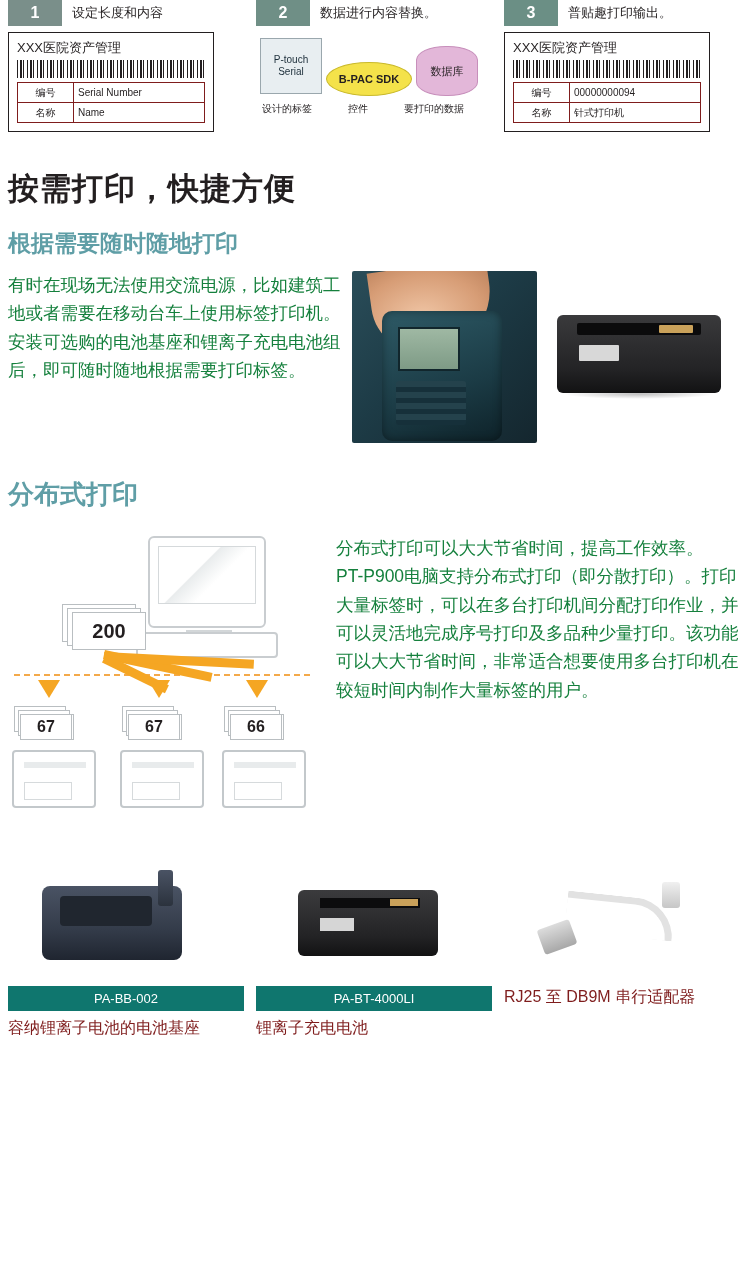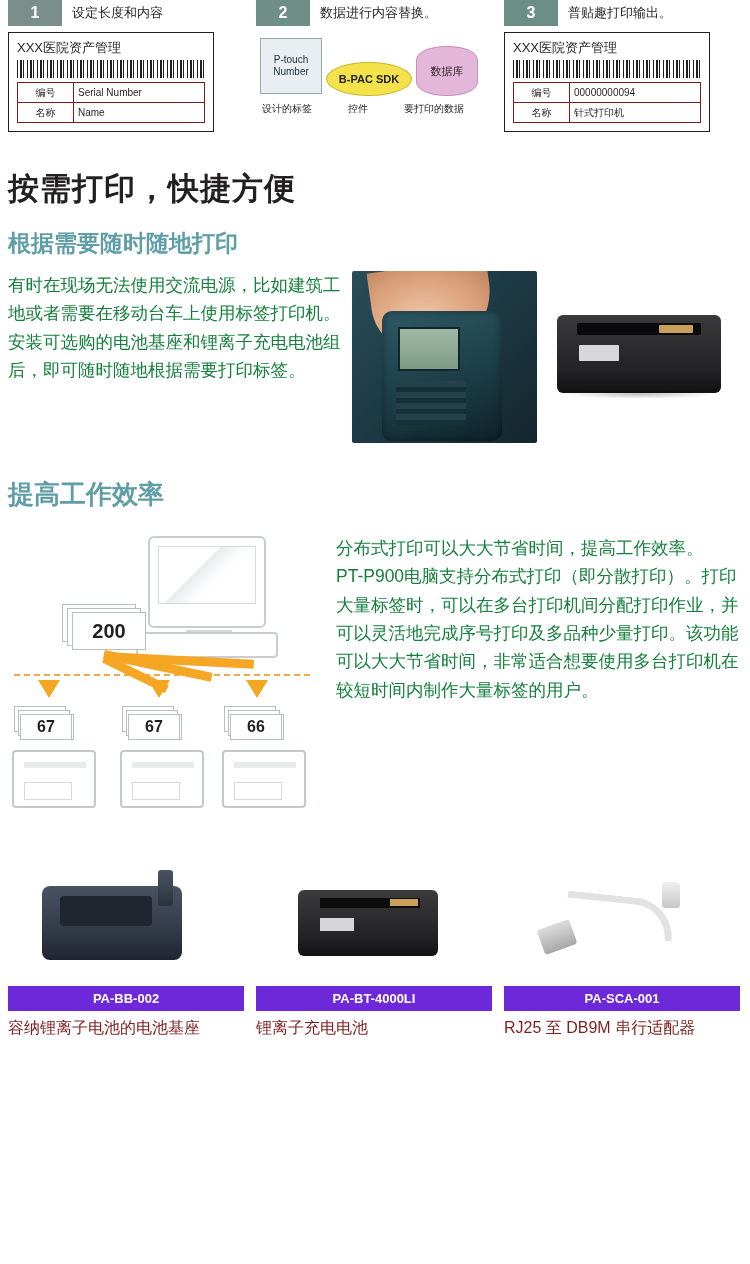--- a/index.html
+++ b/index.html
@@ -225,22 +225,22 @@
   .printer .body:after {
     content: ""; position: absolute; left: 10px; top: 30px; width: 46px; height: 16px;
     border: 1.5px solid #d6dadc;
   }
 
   
   .acc-row { display: flex; gap: 12px; padding: 0 8px; margin-top: 14px; }
   .acc { width: 236px; }
   .acc .img { height: 118px; position: relative; }
   .acc .bar {
-    background: #6d28d9; color: #fff; font-size: 13px; text-align: center;
-    padding: 5px 0; margin-top: 6px; font-weight: bold;
+    background: #0f766e; color: #fff; font-size: 13px; text-align: center;
+    padding: 5px 0; margin-top: 6px;
   }
   .acc .cap { font-size: 16px; text-align: left; margin-top: 7px; color: #7f1d1d; }
 
   .a1-base {
     position: absolute; left: 34px; top: 24px; width: 140px; height: 74px;
     background: linear-gradient(180deg,#4a5364 0%,#333b49 60%,#1f2530 100%);
     border-radius: 8px;
   }
   .a1-base .cut {
     position: absolute; left: 18px; top: 10px; width: 92px; height: 30px;
@@ -310,21 +310,21 @@
     </div>
 
     <div class="step-col">
       <div class="step-head">
         <div class="step-num n2">2</div>
         <div class="step-title">数据进行内容替换。</div>
       </div>
       <div class="step-body">
         <div class="diagram">
           <div class="d-box d-ptouch">P-touch
-Number</div>
+Serial</div>
           <div class="d-bpac">B-PAC SDK</div>
           <div class="d-db">数据库</div>
           <div class="d-cap cap1">设计的标签</div>
           <div class="d-cap cap2">控件</div>
           <div class="d-cap cap3">要打印的数据</div>
         </div>
       </div>
     </div>
 
     <div class="step-col">
@@ -368,21 +368,21 @@
       <div class="photo-base">
         <div class="cradle"></div>
         <div class="slot"></div>
         <div class="gold"></div>
         <div class="label"></div>
         <div class="shadow"></div>
       </div>
     </div>
   </div>
 
-  <h2 class="teal2" style="margin-top:34px;">提高工作效率</h2>
+  <h2 class="teal2" style="margin-top:34px;">分布式打印</h2>
 
   <div class="sec-dist">
     <div class="dist-figure">
 
       <div class="monitor">
         <div class="scr"></div>
         <div class="stand"></div>
       </div>
       <div class="keyboard"></div>
 
@@ -463,19 +463,18 @@
       <div class="bar">PA-BT-4000LI</div>
       <div class="cap">锂离子充电电池</div>
     </div>
 
     <div class="acc a3">
       <div class="img">
         <div class="cable"></div>
         <div class="plug"></div>
         <div class="rj"></div>
       </div>
-      <div class="bar">PA-SCA-001</div>
       <div class="cap">RJ25 至 DB9M 串行适配器</div>
     </div>
   </div>
 
   <div class="spacer"></div>
 </div>
 
 </body></html>

